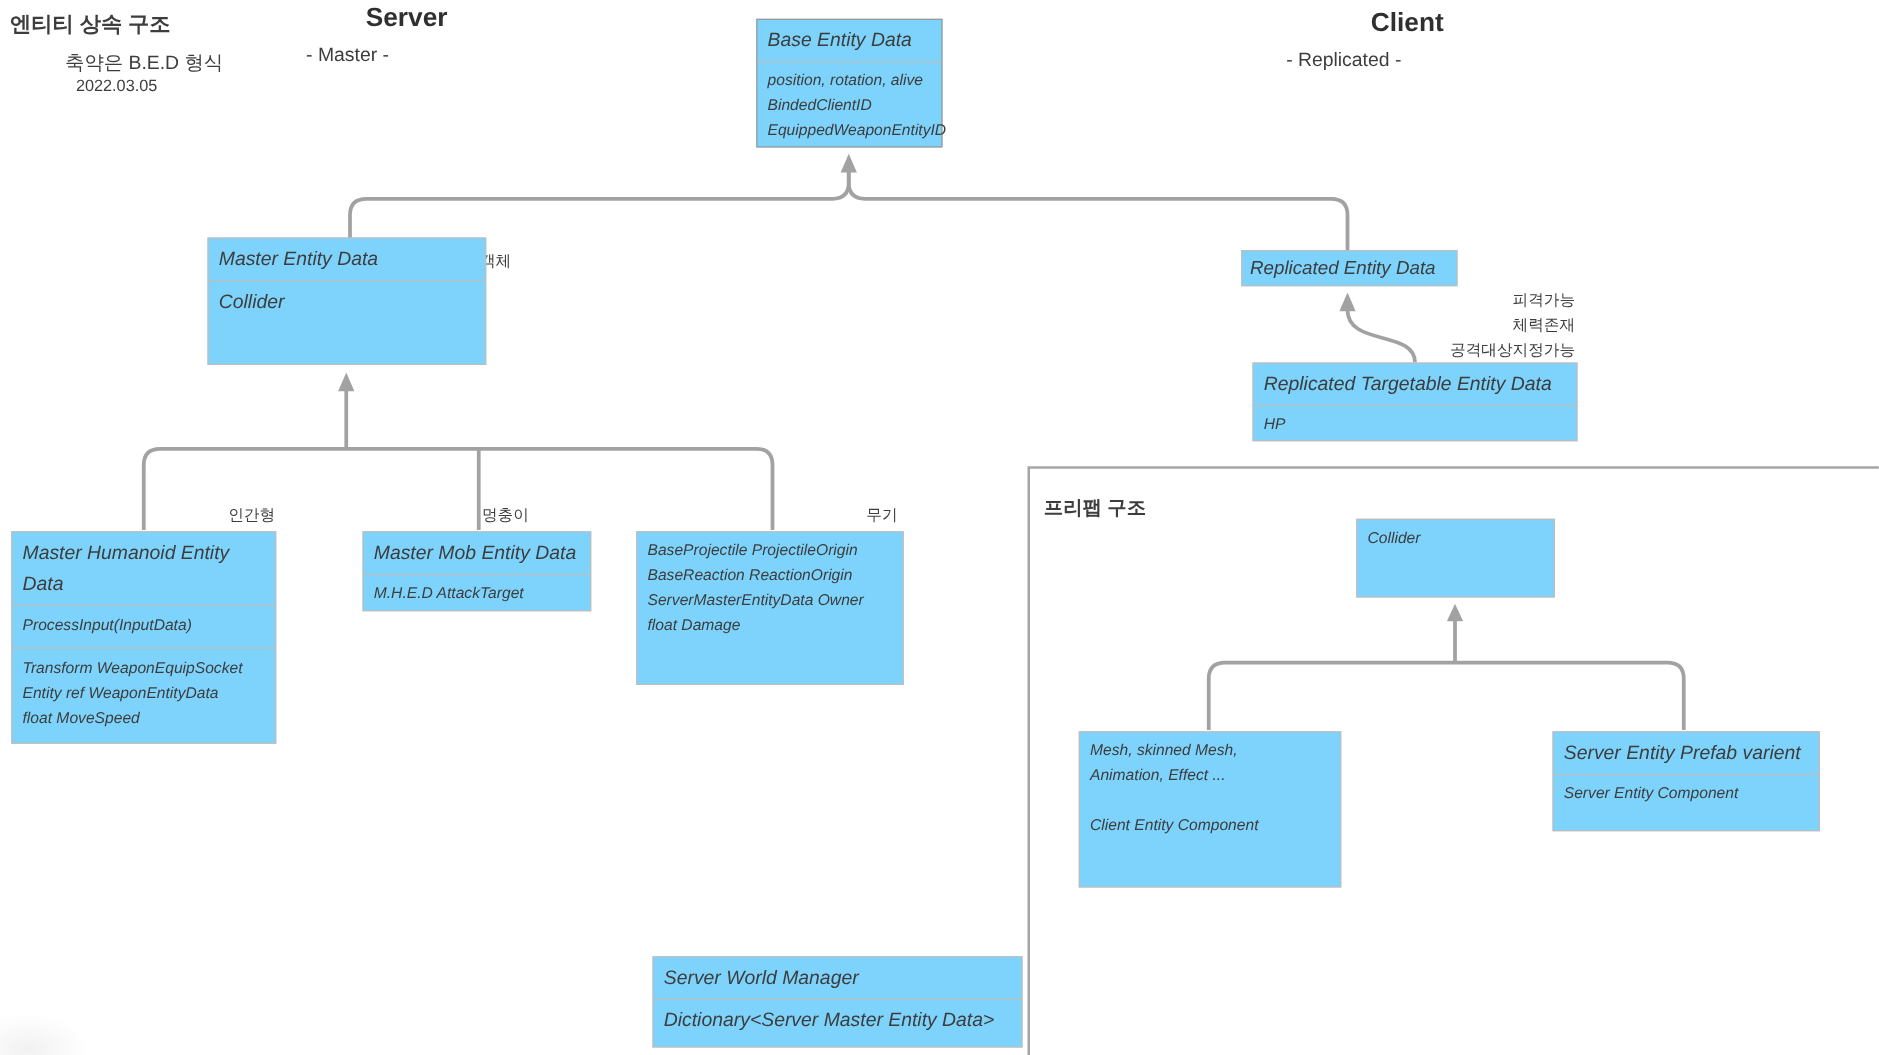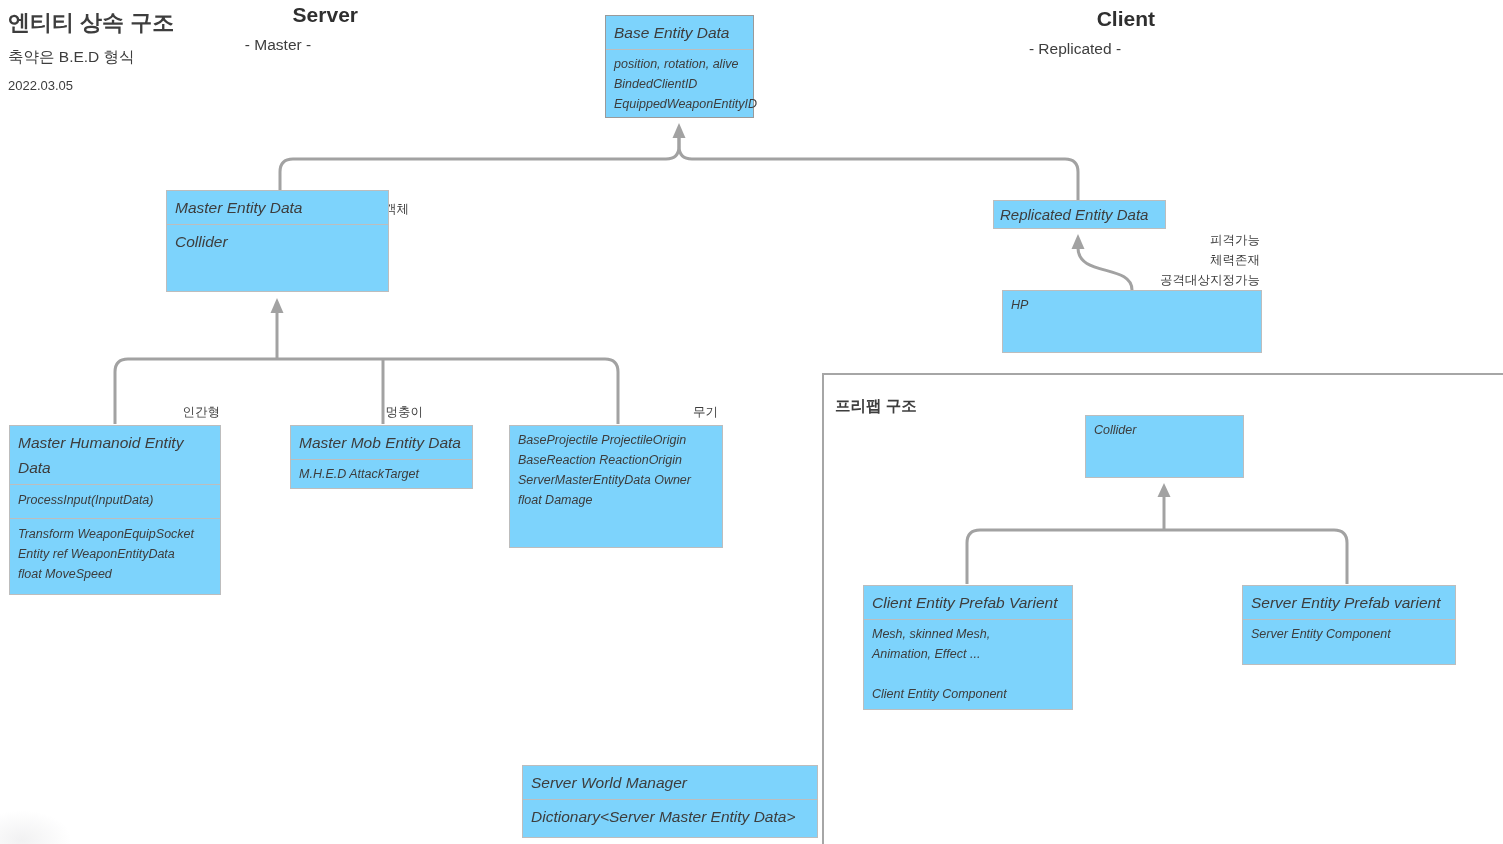--- a/index.html
+++ b/index.html
@@ -21,23 +21,23 @@
   }
   .node.title-only .node-title{border-bottom:none;}
   .node-body{padding:4px 8px 5px;}
   .node-body .line{font-size:12.5px;line-height:20px;min-height:20px;white-space:nowrap;}
   .node-body.big .line{font-size:15.5px;line-height:25px;min-height:25px;}
   .node-section{border-top:1px solid var(--node-border,#bdbdbd);padding:5px 8px;}
   .node-section .line{font-size:12.5px;line-height:20px;min-height:20px;}
   
   .h-title{font-size:21px;font-weight:bold;color:#2f2f2f;text-align:right;}
   .h-sub{font-size:15.5px;text-align:center;margin-top:9px;}
-  .doc-title{font-size:22px;font-weight:bold;}
-  .doc-sub{font-size:15.5px;margin-top:9px;}
-  .doc-date{font-size:13px;margin-top:10px;}
+  .doc-title{font-size:17px;font-weight:bold;}
+  .doc-sub{font-size:15.5px;margin-top:9px;margin-left:44px;}
+  .doc-date{font-size:13px;margin-top:0;text-align:center;}
   .small-label{font-size:12.5px;line-height:20px;}
   .right{text-align:right;}
   .section-frame{
     position:absolute;box-sizing:border-box;z-index:0;
     border:2px solid var(--section-border,#a6a6a6);background:transparent;
   }
   .section-title{font-size:15.5px;font-weight:bold;}
   svg.connectors{position:absolute;left:0;top:0;z-index:1;}
   svg.connectors path{stroke:var(--connector,#a2a2a2);stroke-width:3;fill:none;}
   svg.connectors polygon{fill:var(--connector,#a2a2a2);}
@@ -111,20 +111,21 @@
   <div class="node-title" style="font-size:15px;line-height:19px;padding:4px 6px;">Replicated Entity Data</div>
 </div>
 
 <div class="abs small-label right" style="left:1060px;top:230px;width:200px;">
   <div>피격가능</div>
   <div>체력존재</div>
   <div>공격대상지정가능</div>
 </div>
 
 <div class="node" style="left:1002px;top:290px;width:260px;height:63px;">
+  <div class="node-title">Replicated Targetable Entity Data</div>
   <div class="node-body">
     <div class="line">HP</div>
   </div>
 </div>
 
 <div class="abs small-label right" style="left:120px;top:402px;width:100px;">인간형</div>
 <div class="abs small-label right" style="left:330px;top:402px;width:93px;">멍충이</div>
 <div class="abs small-label right" style="left:640px;top:402px;width:78px;">무기</div>
 
 <div class="node" style="left:9px;top:425px;width:212px;height:170px;">
@@ -155,21 +156,20 @@
   </div>
 </div>
 
 <div class="node" style="left:1085px;top:415px;width:159px;height:63px;">
   <div class="node-body">
     <div class="line">Collider</div>
   </div>
 </div>
 
 <div class="node" style="left:863px;top:585px;width:210px;height:125px;">
-  <div class="node-title">Client Entity Prefab Varient</div>
   <div class="node-body">
     <div class="line">Mesh, skinned Mesh,</div>
     <div class="line">Animation, Effect ...</div>
     <div class="line"></div>
     <div class="line">Client Entity Component</div>
   </div>
 </div>
 
 <div class="node" style="left:1242px;top:585px;width:214px;height:80px;">
   <div class="node-title">Server Entity Prefab varient</div>

